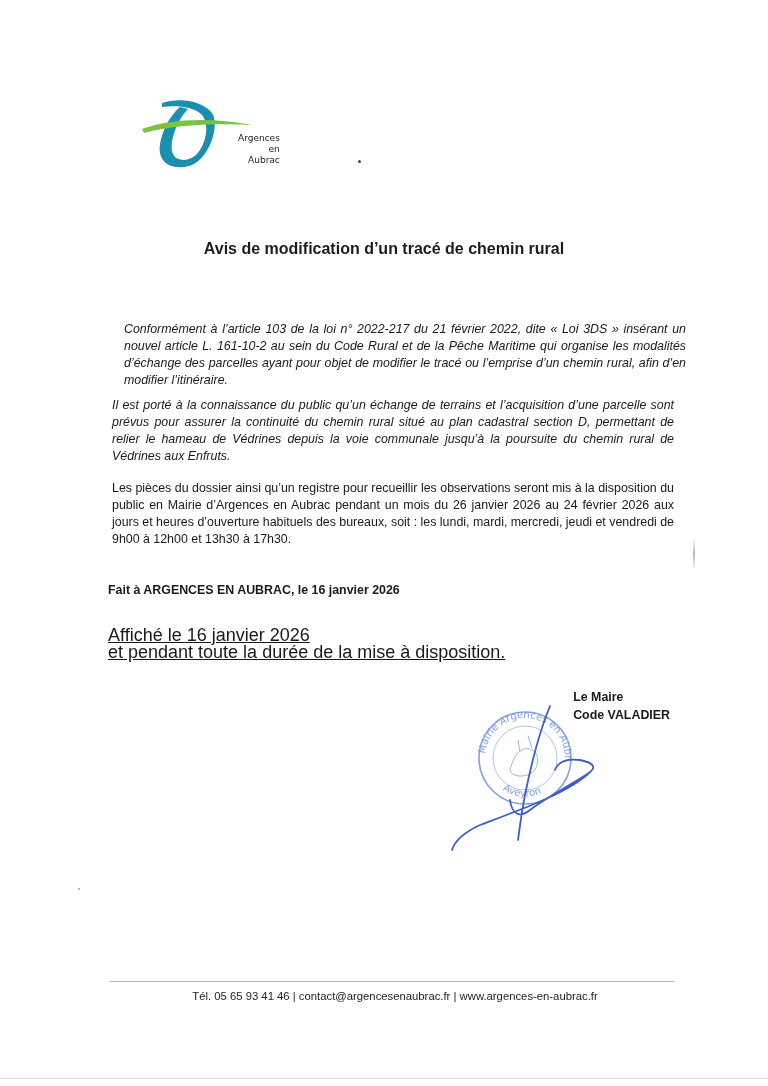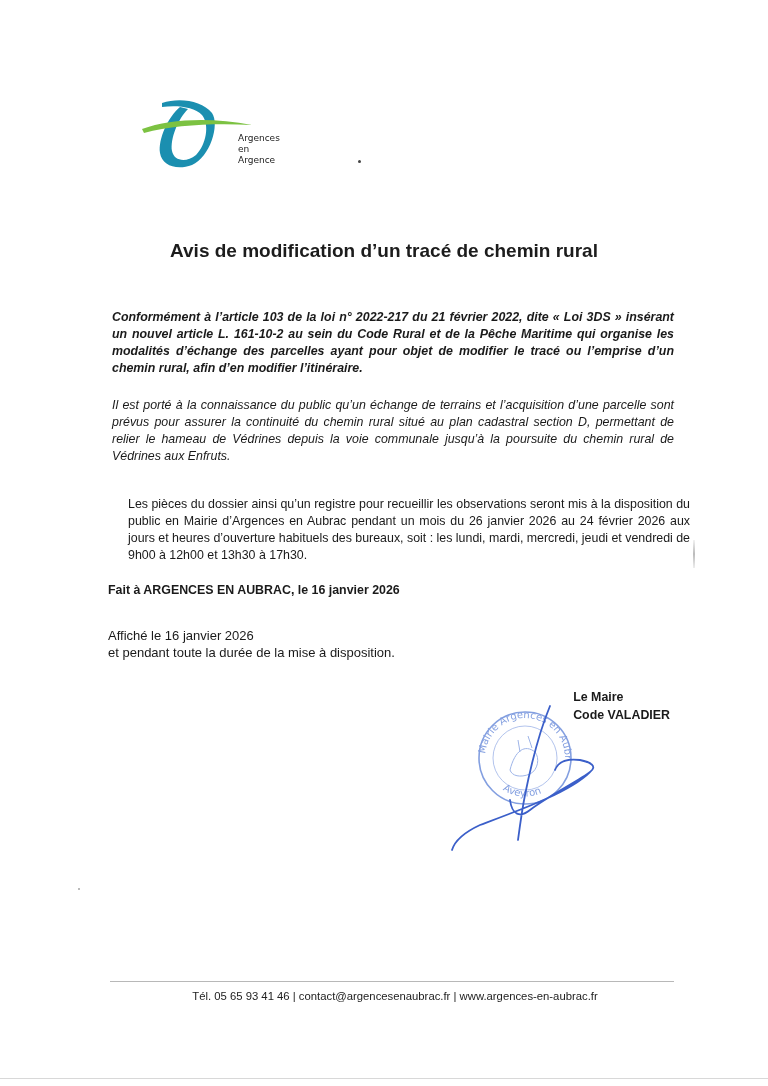--- a/index.html
+++ b/index.html
@@ -1,30 +1,30 @@
 <!DOCTYPE html>
 <html><head>
   <meta charset="utf-8">
   <style>
     html, body { margin: 0; padding: 0; background: #ffffff; }
     body { width: 768px; height: 1086px; position: relative; overflow: hidden; font-family: "Liberation Sans", "DejaVu Sans", sans-serif; color: #1a1a1a; }
     .page { position: absolute; inset: 0; }
     .logo { position: absolute; left: 140px; top: 95px; width: 130px; height: 80px; }
     .logo svg { position: absolute; left: 0; top: 0; }
-    .logo-text { position: absolute; left: 98px; top: 38px; font-size: 9px; line-height: 11px; color: #222; font-family: "DejaVu Sans", sans-serif; }
+    .logo-text { position: absolute; left: 98px; top: 38px; font-size: 9px; line-height: 11px; color: #222; font-family: "DejaVu Sans", sans-serif; text-align: right; }
     .logo-text div { white-space: nowrap; }
     .dot { position: absolute; left: 358px; top: 160px; width: 3px; height: 3px; background: #444; border-radius: 50%; }
-    .title { position: absolute; left: 0; right: 0; top: 240px; text-align: center; font-weight: bold; font-size: 19px; color: #1c1c1c; }
+    .title { position: absolute; left: 0; right: 0; top: 240px; text-align: center; font-weight: bold; font-size: 16px; color: #1c1c1c; }
     .para { position: absolute; left: 112px; width: 562px; font-size: 12.4px; line-height: 17px; text-align: justify; color: #1a1a1a; }
     .para.italic { font-style: italic; }
     .p1 { top: 309px; }
     .p2 { top: 397px; font-style: italic; }
     .p3 { top: 480px; }
     .fait { position: absolute; left: 108px; top: 583px; font-weight: bold; font-size: 12.4px; }
-    .affiche { position: absolute; left: 108px; top: 627px; font-size: 13px; line-height: 17px; }
+    .affiche { position: absolute; left: 108px; top: 627px; font-size: 18px; line-height: 17px; text-decoration: underline; }
     .sig-title { position: absolute; right: 98px; top: 688px; text-align: left; font-weight: bold; font-size: 12.4px; line-height: 18px; }
     .stamp { position: absolute; left: 440px; top: 700px; width: 170px; height: 160px; }
     .scan-mark { position: absolute; left: 693px; top: 540px; width: 2px; height: 28px; background: linear-gradient(#f2f2f2, #bbb, #eee); }
     .footer-rule { position: absolute; left: 110px; top: 981px; width: 564px; height: 1px; background: #b8b8b8; }
     .footer { position: absolute; left: 0; right: 0; top: 988px; text-align: center; font-size: 11.3px; line-height: 17px; color: #222; padding-left: 22px; }
     .bottom-rule { position: absolute; left: 0; top: 1078px; width: 768px; height: 1px; background: #d8d8d8; }
     .small-dot { position: absolute; left: 78px; top: 888px; width: 2px; height: 2px; background: #bbb; }
   </style>
 </head>
 <body>
@@ -32,31 +32,31 @@
 <div class="page">
 
   <div class="logo">
     <svg width="130" height="80" viewBox="0 0 130 80">
       <path d="M22 8 C 40 2, 62 6, 72 18 C 80 30, 70 62, 52 70 C 36 76, 22 70, 20 58 C 18 44, 28 22, 40 12 L 48 14 C 38 24, 30 44, 32 56 C 34 66, 46 68, 56 60 C 66 50, 70 30, 62 20 C 54 12, 38 10, 22 12 Z" fill="#1b8fb0"></path>
       <path d="M2 34 C 30 24, 70 22, 112 30 C 72 28, 34 30, 4 38 Z" fill="#7cc242"></path>
     </svg>
     <div class="logo-text">
       <div>Argences</div>
       <div>en</div>
-      <div>Argence</div>
+      <div>Aubrac</div>
     </div>
   </div>
 
   <div class="dot"></div>
 
   <h1 class="title" style="margin:0;">Avis de modification d’un tracé de chemin rural</h1>
 
-  <p class="para italic p1" style="margin:0;font-weight:bold;">Conformément à l’article 103 de la loi n° 2022-217 du 21 février 2022, dite « Loi 3DS » insérant un nouvel article L. 161-10-2 au sein du Code Rural et de la Pêche Maritime qui organise les modalités d’échange des parcelles ayant pour objet de modifier le tracé ou l’emprise d’un chemin rural, afin d’en modifier l’itinéraire.</p>
+  <p class="para italic p1" style="margin:12px;">Conformément à l’article 103 de la loi n° 2022-217 du 21 février 2022, dite « Loi 3DS » insérant un nouvel article L. 161-10-2 au sein du Code Rural et de la Pêche Maritime qui organise les modalités d’échange des parcelles ayant pour objet de modifier le tracé ou l’emprise d’un chemin rural, afin d’en modifier l’itinéraire.</p>
   <p class="para p2" style="margin:0;">Il est porté à la connaissance du public qu’un échange de terrains et l’acquisition d’une parcelle sont prévus pour assurer la continuité du chemin rural situé au plan cadastral section D, permettant de relier le hameau de Védrines depuis la voie communale jusqu’à la poursuite du chemin rural de Védrines aux Enfruts.</p>
-  <p class="para p3" style="margin:16px;">Les pièces du dossier ainsi qu’un registre pour recueillir les observations seront mis à la disposition du public en Mairie d’Argences en Aubrac pendant un mois du 26 janvier 2026 au 24 février 2026 aux jours et heures d’ouverture habituels des bureaux, soit : les lundi, mardi, mercredi, jeudi et vendredi de 9h00 à 12h00 et 13h30 à 17h30.</p>
+  <p class="para p3" style="margin:0;">Les pièces du dossier ainsi qu’un registre pour recueillir les observations seront mis à la disposition du public en Mairie d’Argences en Aubrac pendant un mois du 26 janvier 2026 au 24 février 2026 aux jours et heures d’ouverture habituels des bureaux, soit : les lundi, mardi, mercredi, jeudi et vendredi de 9h00 à 12h00 et 13h30 à 17h30.</p>
 
   <div class="scan-mark"></div>
 
   <div class="fait">Fait à ARGENCES EN AUBRAC, le 16 janvier 2026</div>
 
   <div class="affiche">
     <div>Affiché le 16 janvier 2026</div>
     <div>et pendant toute la durée de la mise à disposition.</div>
   </div>
 

